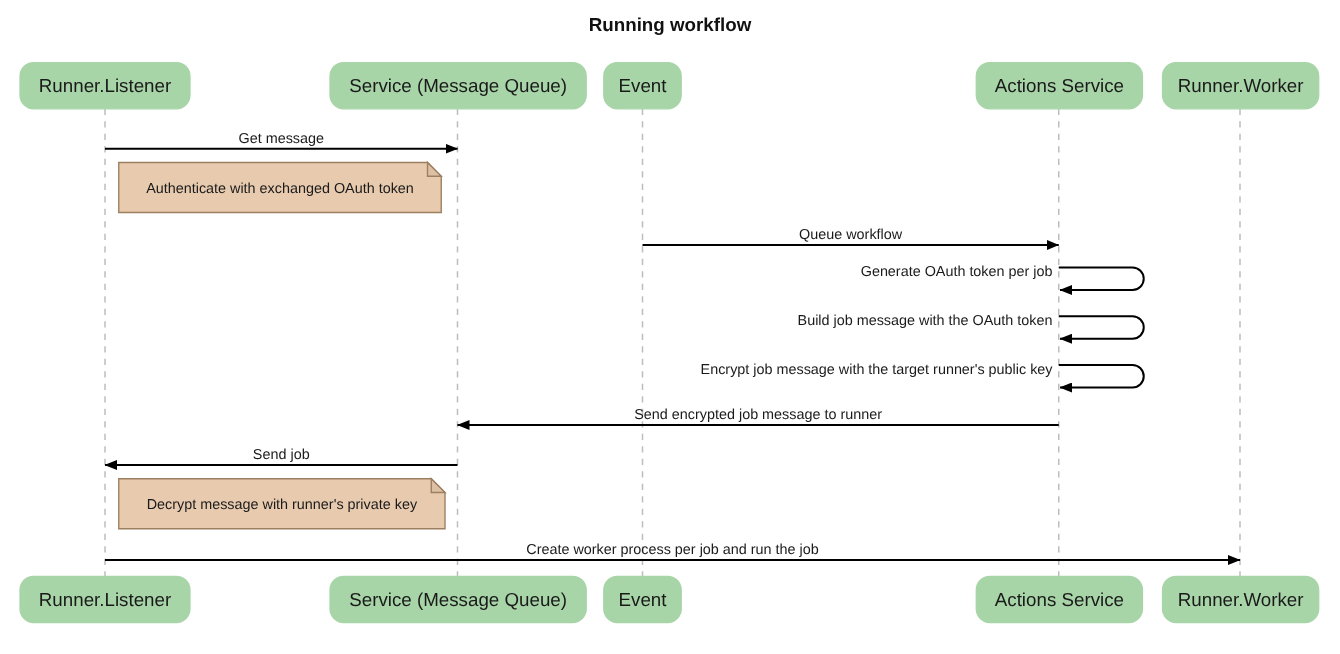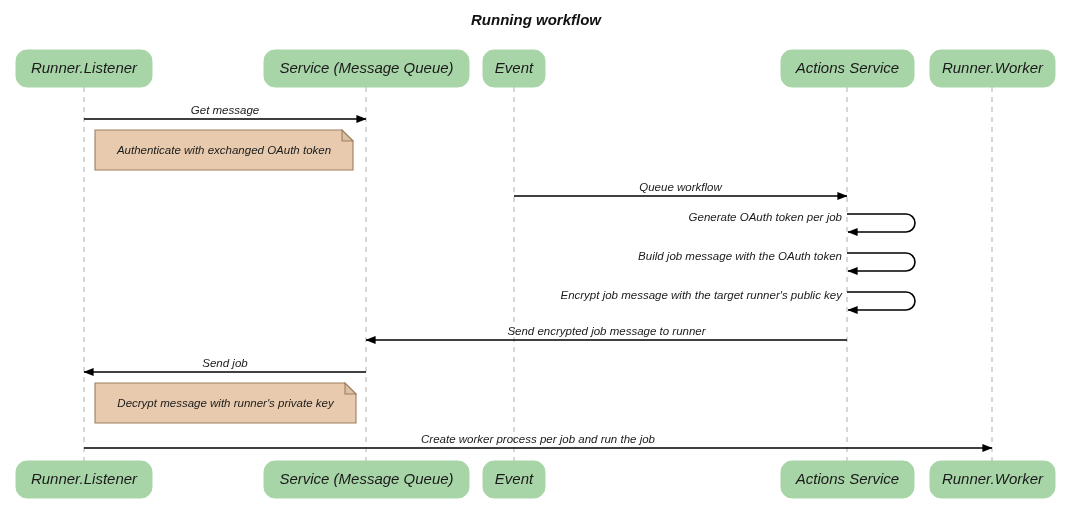--- a/index.html
+++ b/index.html
@@ -10,21 +10,20 @@
   body {
     font-family: "Liberation Sans", sans-serif;
     -webkit-font-smoothing: antialiased;
   }
   #canvas {
     position: relative;
     width: 1072px;
     height: 523px;
     background: #ffffff;
     overflow: hidden;
-    font-style: italic;
   }
   #diagram-svg {
     position: absolute;
     top: 0;
     left: 0;
     width: 1072px;
     height: 523px;
   }
   .diagram-title {
     font-size: 15px;

